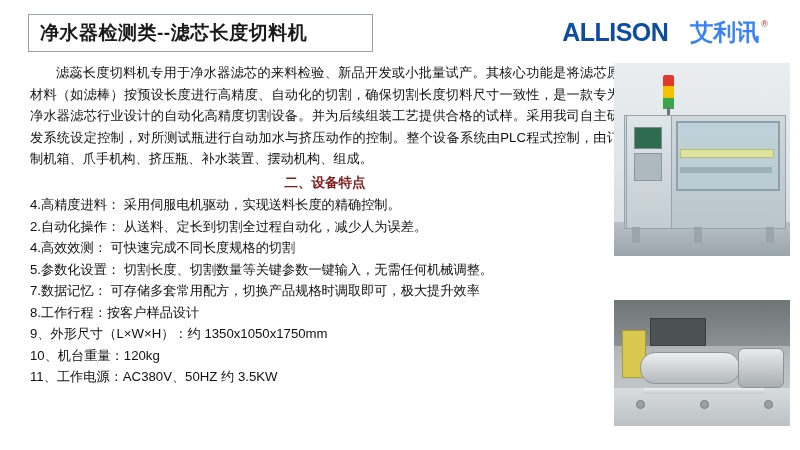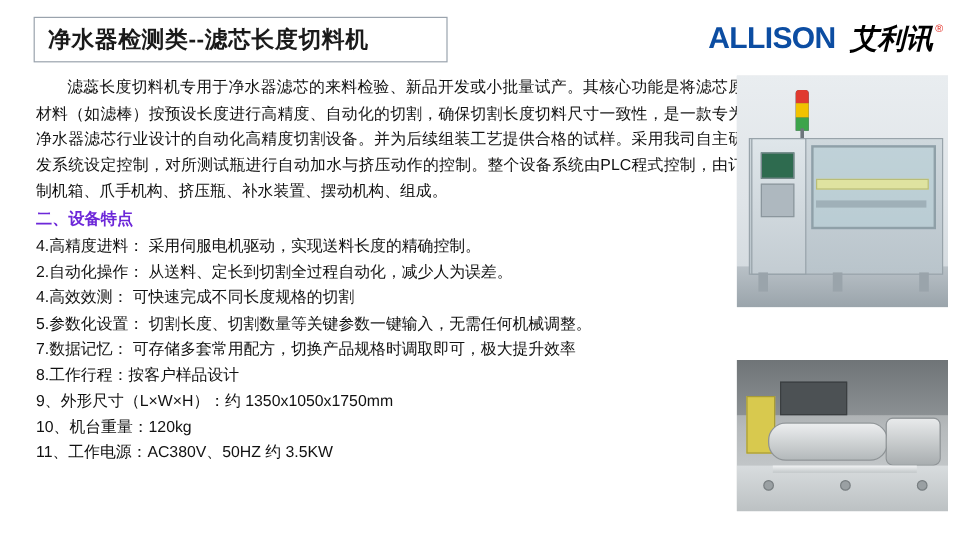--- a/index.html
+++ b/index.html
@@ -39,40 +39,39 @@
     font-size: 19px;
     font-weight: bold;
     color: #1a1a1a;
     letter-spacing: 0.5px;
     white-space: nowrap;
   }
 
   
   .brand {
     position: absolute;
-    right: 14px;
+    right: 32px;
     top: 18px;
     display: flex;
     align-items: flex-start;
     height: 30px;
   }
   .brand-en {
     font-size: 25px;
     font-weight: bold;
     color: #0c4da2;
     letter-spacing: -0.5px;
     line-height: 28px;
   }
   .brand-cn {
     font-size: 23px;
     font-weight: bold;
-    color: #000000;
+    color: #3b82f6;
     line-height: 28px;
-    margin-left: 12px;
-    font-style: italic;
+    margin-left: 22px;
   }
   .brand-reg {
     font-size: 9px;
     color: #e2231a;
     line-height: 10px;
     margin-left: 2px;
     margin-top: 1px;
   }
 
   
@@ -92,22 +91,23 @@
     margin: 0 0 1px 0;
   }
   .para {
     margin: 0;
     text-indent: 26px;
     text-align: justify;
   }
   .sec-head2 {
     font-size: 13.5px;
     font-weight: bold;
-    color: #6d28d9;
+    color: #7f1d1d;
     margin: 2px 0 1px 0;
+    text-align: center;
   }
   .feature {
     margin: 0;
     white-space: nowrap;
   }
 
   
   .photo-machine {
     position: absolute;
     left: 614px;

